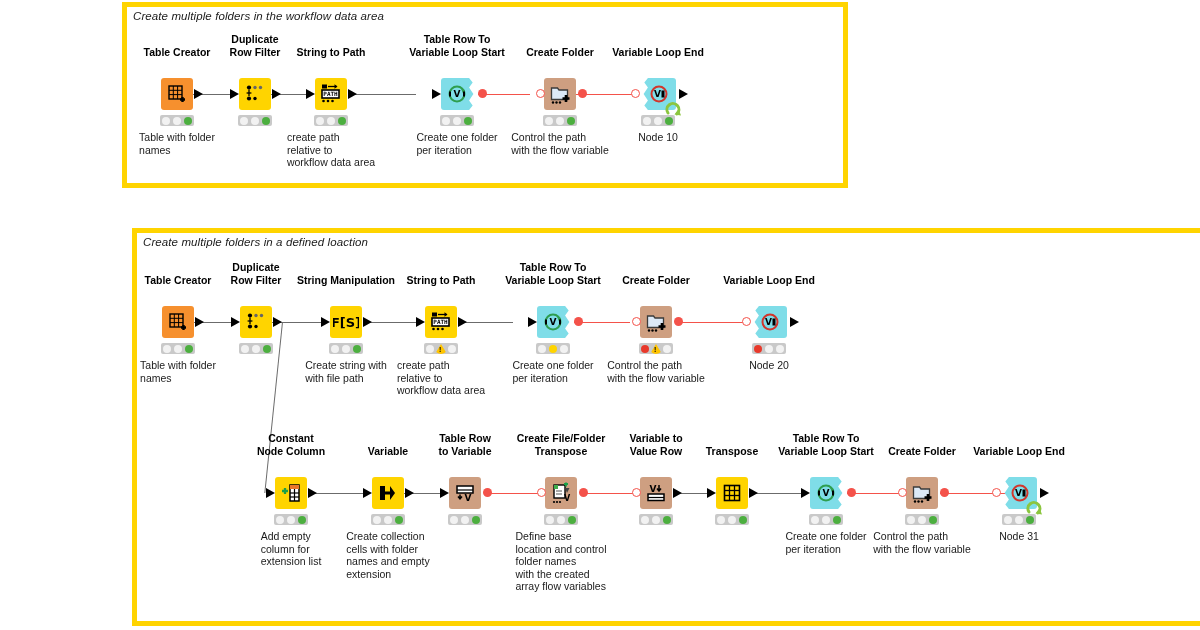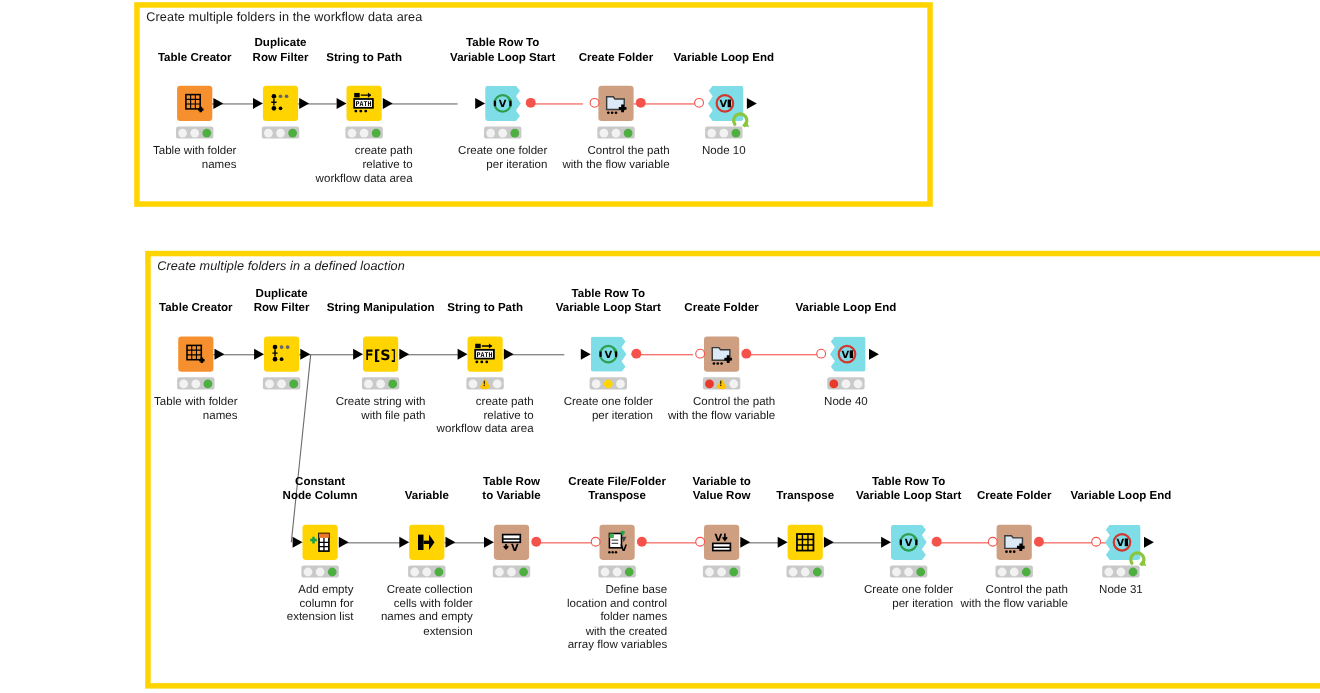--- a/index.html
+++ b/index.html
@@ -86,21 +86,21 @@
     content:"!";position:absolute;left:-2px;top:2px;
     font-size:7px;font-weight:bold;color:#000;line-height:7px;
   }
 
   .node-desc{
     position:absolute;
     left:50%;transform:translateX(-50%);
     top:37px;
     font-size:10.5px;
     color:#1a1a1a;
-    text-align:right;
+    text-align:left;
     line-height:12.5px;
     white-space:pre;
   }
 
   
   .port-in, .port-out{position:absolute;top:-5px;width:0;height:0;}
   .port-in{
     left:-25px;
     border-top:5.5px solid transparent;border-bottom:5.5px solid transparent;
     border-left:9px solid #000;
@@ -136,21 +136,21 @@
   .conn.red{border-top:1.6px solid #f4524a;}
 
   
   .ico{display:block;}
 </style>
 </head>
 <body>
 
 <div class="canvas">
 
-  <div class="group-box" style="left:122px;top:2px;width:726px;height:186px;">
+  <div class="group-box" style="left:122px;top:2px;width:726px;height:186px;font-style:italic;">
     <div class="group-title">Create multiple folders in the workflow data area</div>
   </div>
 
   <div class="conn" style="left:190px;top:94px;width:44px;"></div>
   <div class="conn" style="left:268px;top:94px;width:38px;"></div>
   <div class="conn" style="left:348px;top:94px;width:68px;"></div>
   <div class="conn red" style="left:478px;top:94px;width:52px;"></div>
   <div class="conn red" style="left:576px;top:94px;width:61px;"></div>
 
   <div class="node" style="left:177px;top:94px;">
@@ -459,21 +459,21 @@
         <rect x="12.5" y="7.5" width="3" height="7" fill="#000"></rect>
       </svg>
     </div>
     <div class="port-in var loop"></div>
     <div class="port-out" style="left:21px;"></div>
     <div class="status">
       <span class="led red"></span>
       <span class="led"></span>
       <span class="led"></span>
     </div>
-    <div class="node-desc">Node 40</div>
+    <div class="node-desc">Node 20</div>
   </div>
 
   <div class="node" style="left:291px;top:493px;">
     <div class="node-label">Constant
 Node Column</div>
     <div class="node-body" style="background:#FFD400;">
       <svg class="ico" width="22" height="22" viewBox="0 0 22 22">
         <path d="M2 9 h6 M5 6 v6" stroke="#1aa04a" stroke-width="2.3"></path>
         <rect x="10" y="3" width="9" height="16" fill="#fff" stroke="#000" stroke-width="1.5"></rect>
         <rect x="10" y="3" width="9" height="4" fill="#E8762B"></rect>

